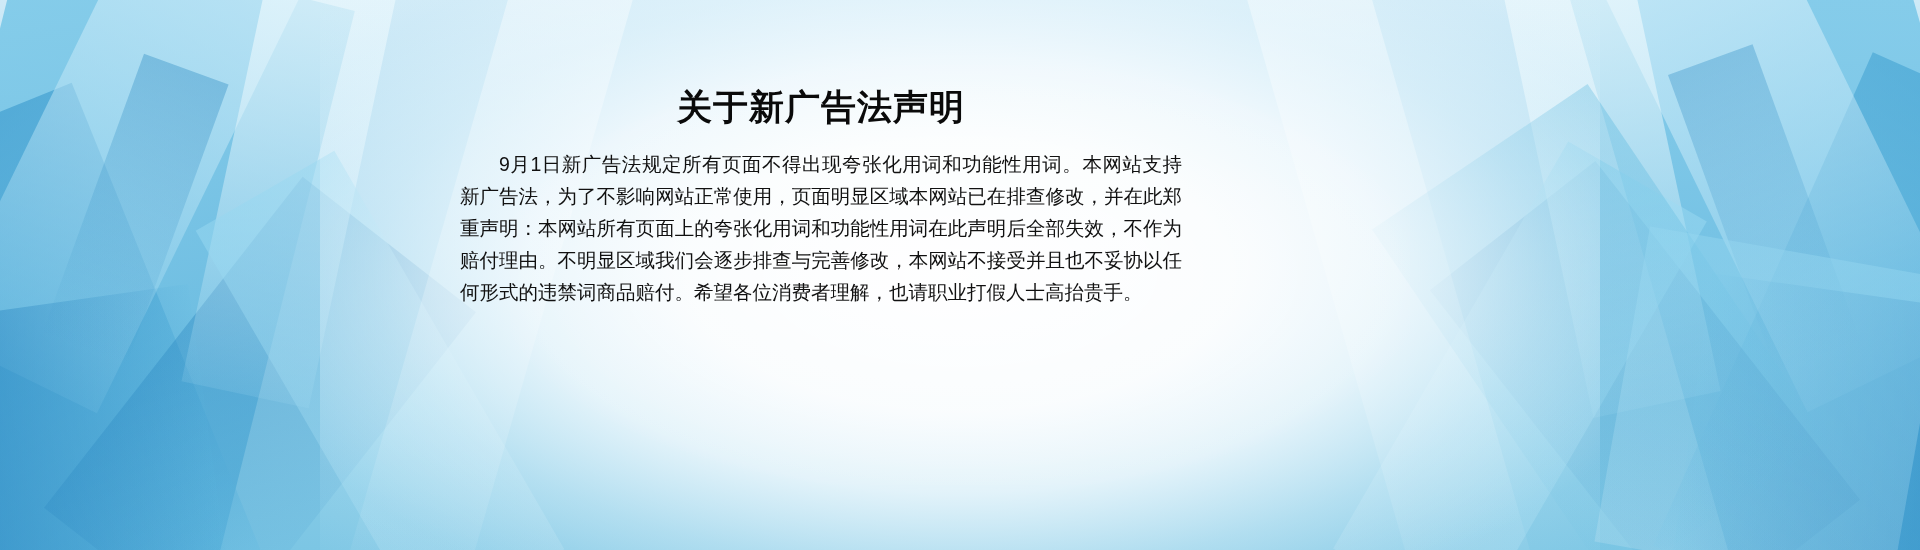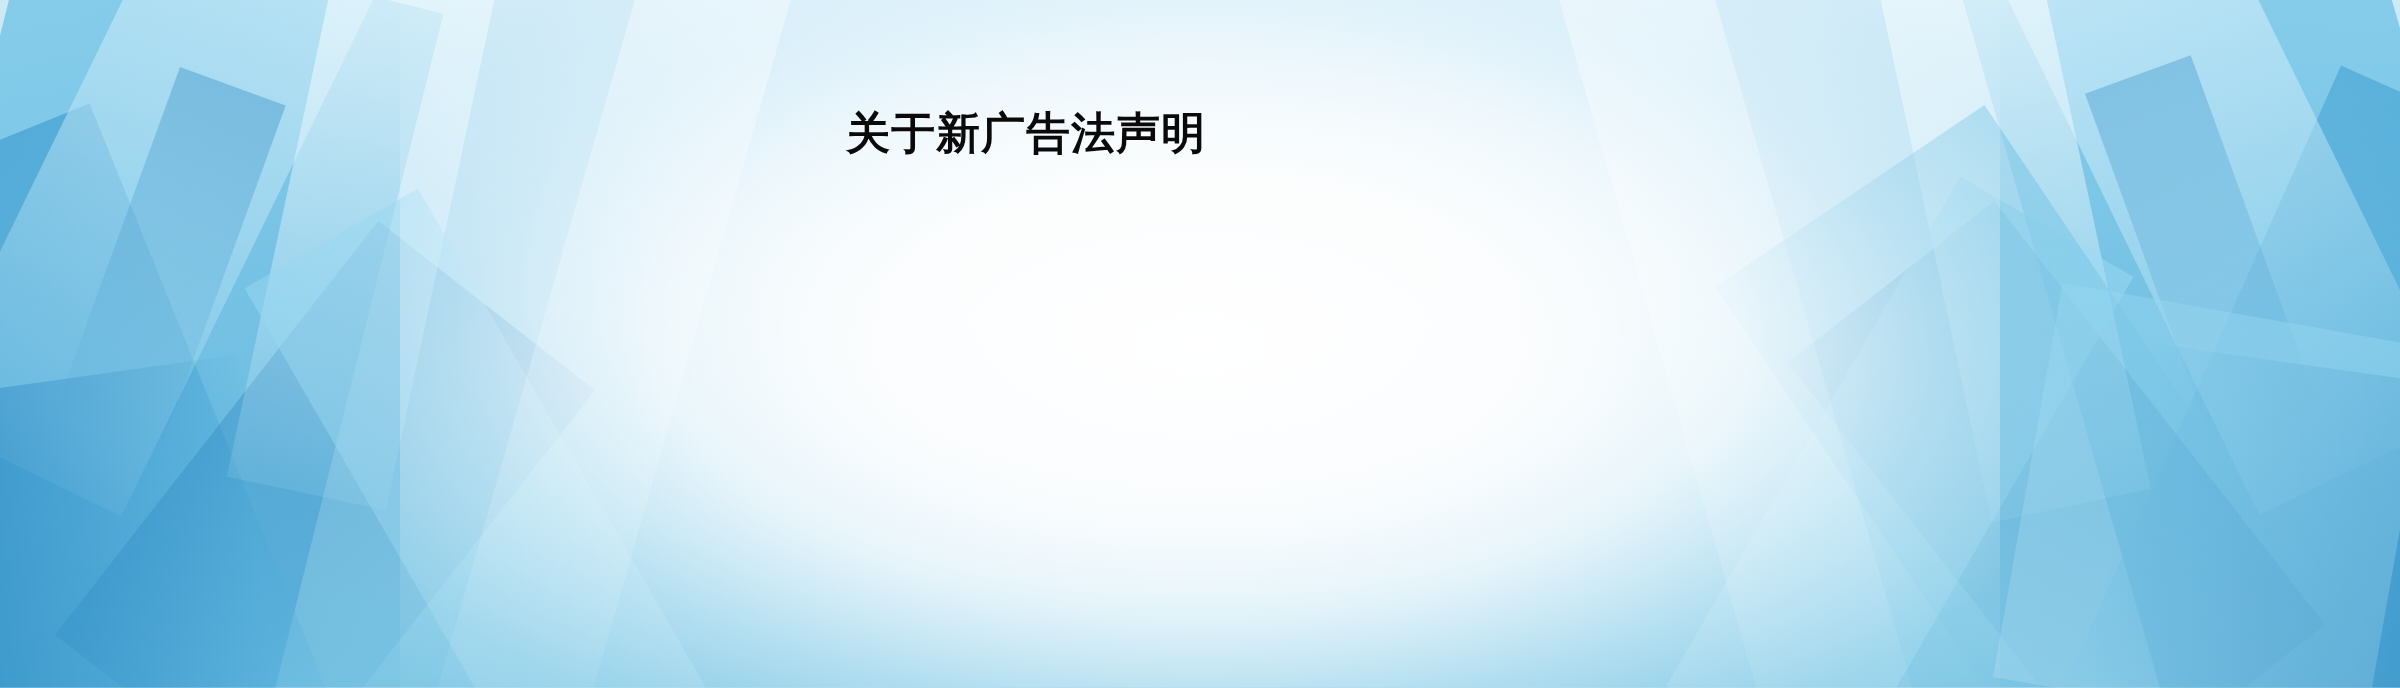--- a/index.html
+++ b/index.html
@@ -148,16 +148,17 @@
   <div class="shape m2"></div>
   <div class="shape m3"></div>
   <div class="shape m4"></div>
 
   <div class="glow"></div>
   <div class="glow2"></div>
 
   <div id="content">
     <div class="inner">
       <h1 id="page-title">关于新广告法声明</h1>
+      <p class="para main">9月1日新广告法规定所有页面不得出现夸张化用词和功能性用词。本网站支持新广告法，为了不影响网站正常使用，页面明显区域本网站已在排查修改，并在此郑重声明：本网站所有页面上的夸张化用词和功能性用词在此声明后全部失效，不作为赔付理由。不明显区域我们会逐步排查与完善修改，本网站不接受并且也不妥协以任何形式的违禁词商品赔付。希望各位消费者理解，也请职业打假人士高抬贵手。</p>
     </div>
   </div>
 
 </div>
 
 </body></html>

